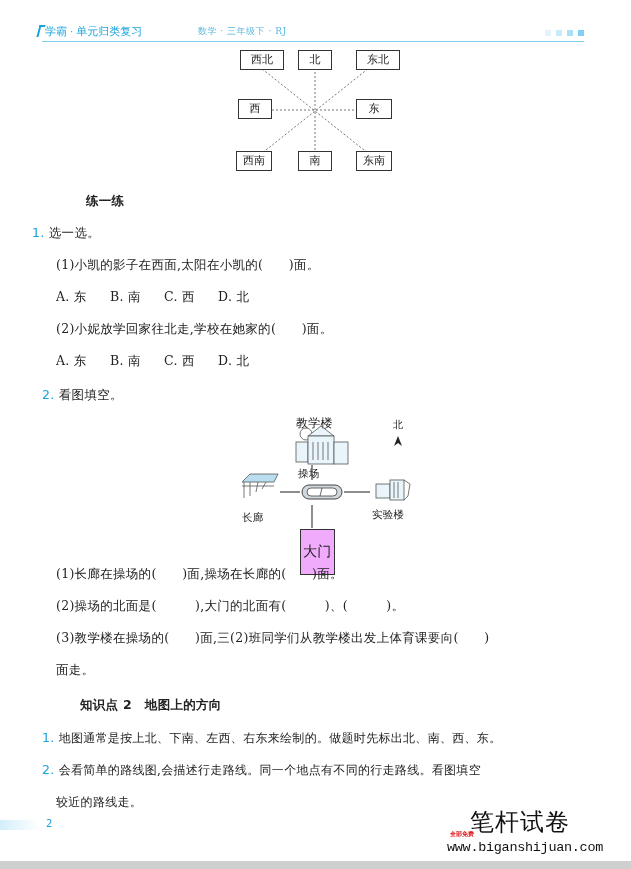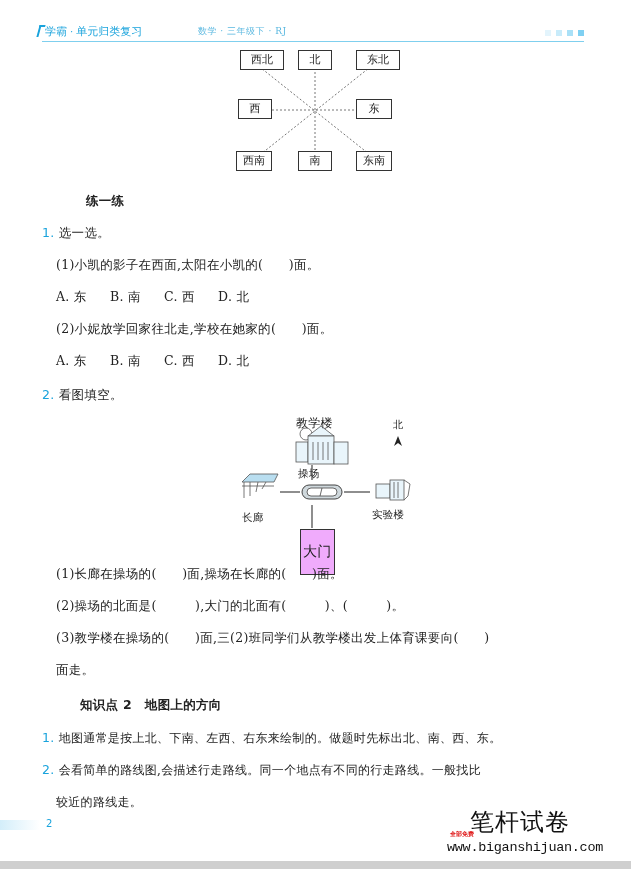--- a/index.html
+++ b/index.html
@@ -63,21 +63,21 @@
   <div class="dir-box" style="left:120px;top:0;width:44px">东北</div>
   <div class="dir-box" style="left:2px;top:49px;width:34px">西</div>
   <div class="dir-box" style="left:120px;top:49px;width:36px">东</div>
   <div class="dir-box" style="left:0;top:101px;width:36px">西南</div>
   <div class="dir-box" style="left:62px;top:101px;width:34px">南</div>
   <div class="dir-box" style="left:120px;top:101px;width:36px">东南</div>
 </div>
 
 <div class="text sans bold" style="left:42px;top:193px;font-size:12.5px">练一练</div>
 
-<div class="text" style="left:42px;top:225px">
+<div class="text" style="left:32px;top:225px">
   <span class="num">1.</span>
   <span>选一选。</span>
 </div>
 <div class="text" style="left:56px;top:257px">(1)小凯的影子在西面,太阳在小凯的(　　)面。</div>
 <div class="text" style="left:56px;top:289px">
   <span style="display:inline-block;width:54px">A. 东</span><span style="display:inline-block;width:54px">B. 南</span><span style="display:inline-block;width:54px">C. 西</span><span>D. 北</span>
 </div>
 <div class="text" style="left:56px;top:321px">(2)小妮放学回家往北走,学校在她家的(　　)面。</div>
 <div class="text" style="left:56px;top:353px">
   <span style="display:inline-block;width:54px">A. 东</span><span style="display:inline-block;width:54px">B. 南</span><span style="display:inline-block;width:54px">C. 西</span><span>D. 北</span>
@@ -148,21 +148,21 @@
 <div class="text" style="left:56px;top:630px">(3)教学楼在操场的(　　)面,三(2)班同学们从教学楼出发上体育课要向(　　)</div>
 <div class="text" style="left:56px;top:662px">面走。</div>
 
 <div class="text sans bold" style="left:36px;top:697px">知识点 2　地图上的方向</div>
 <div class="text" style="left:42px;top:730px;font-size:12px">
   <span class="num">1.</span>
   <span>地图通常是按上北、下南、左西、右东来绘制的。做题时先标出北、南、西、东。</span>
 </div>
 <div class="text" style="left:42px;top:762px;font-size:12px">
   <span class="num">2.</span>
-  <span>会看简单的路线图,会描述行走路线。同一个地点有不同的行走路线。一般找比</span>
+  <span>会看简单的路线图,会描述行走路线。同一个地点有不同的行走路线。看图填空</span>
 </div>
 <div class="text" style="left:56px;top:794px;font-size:12px">较近的路线走。</div>
 
 <div class="footer-bar"></div>
 <div class="page-num">2</div>
 <div class="wm-red">全部免费</div>
 <div class="wm-title">笔杆试卷</div>
 <div class="wm-url">www.biganshijuan.com</div>
 <div class="bottom-band"></div>
 

